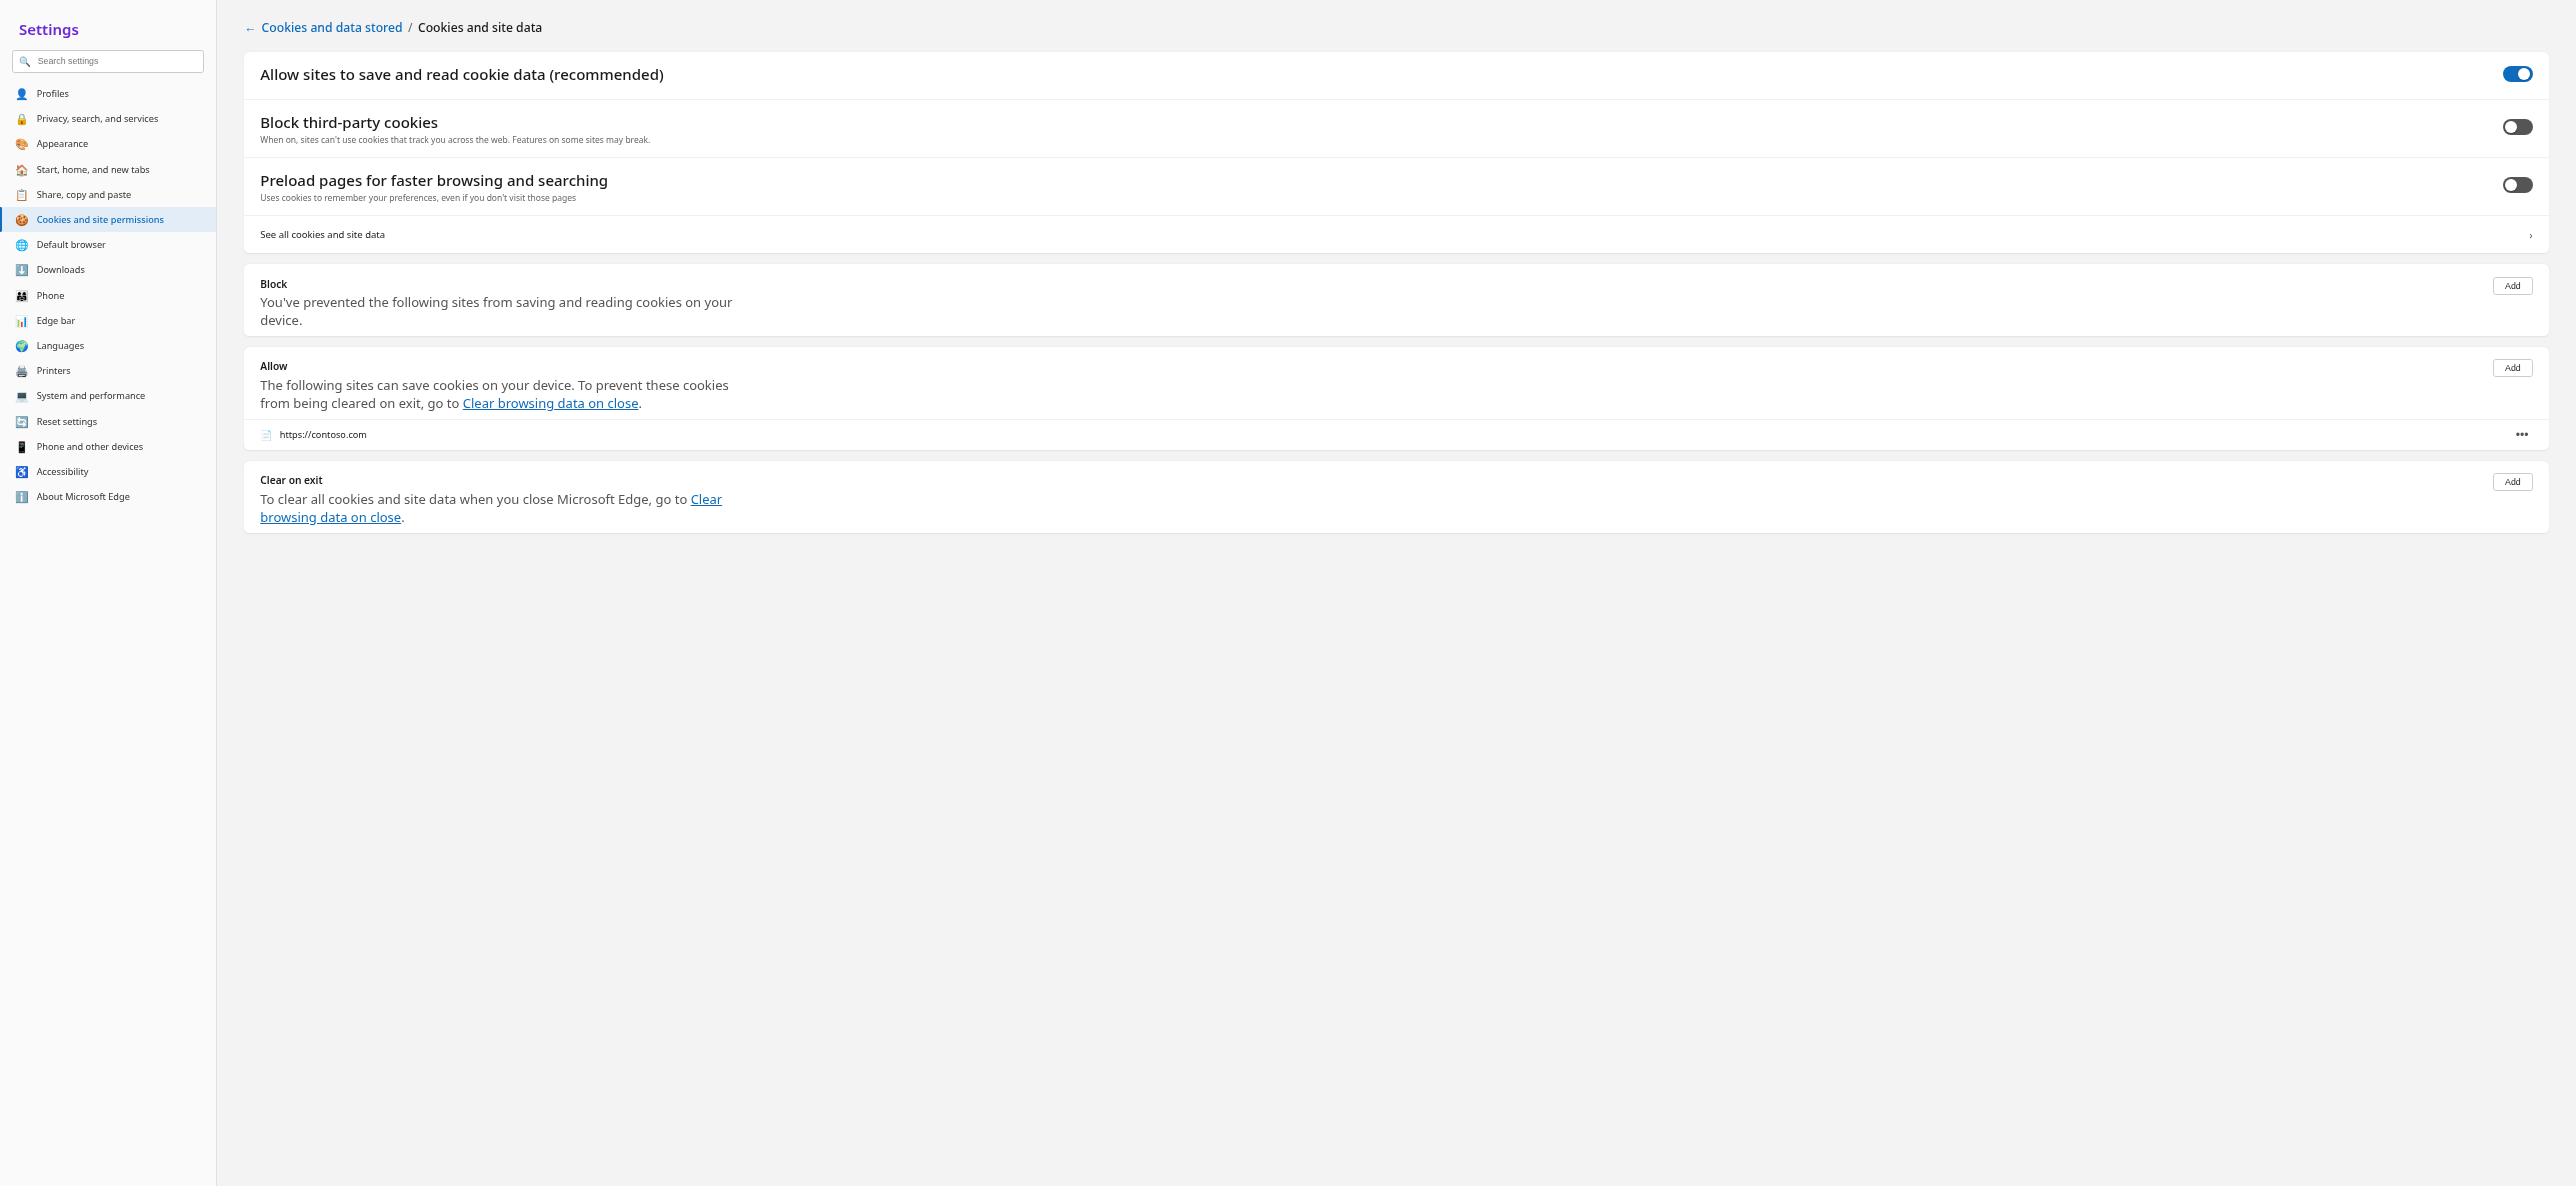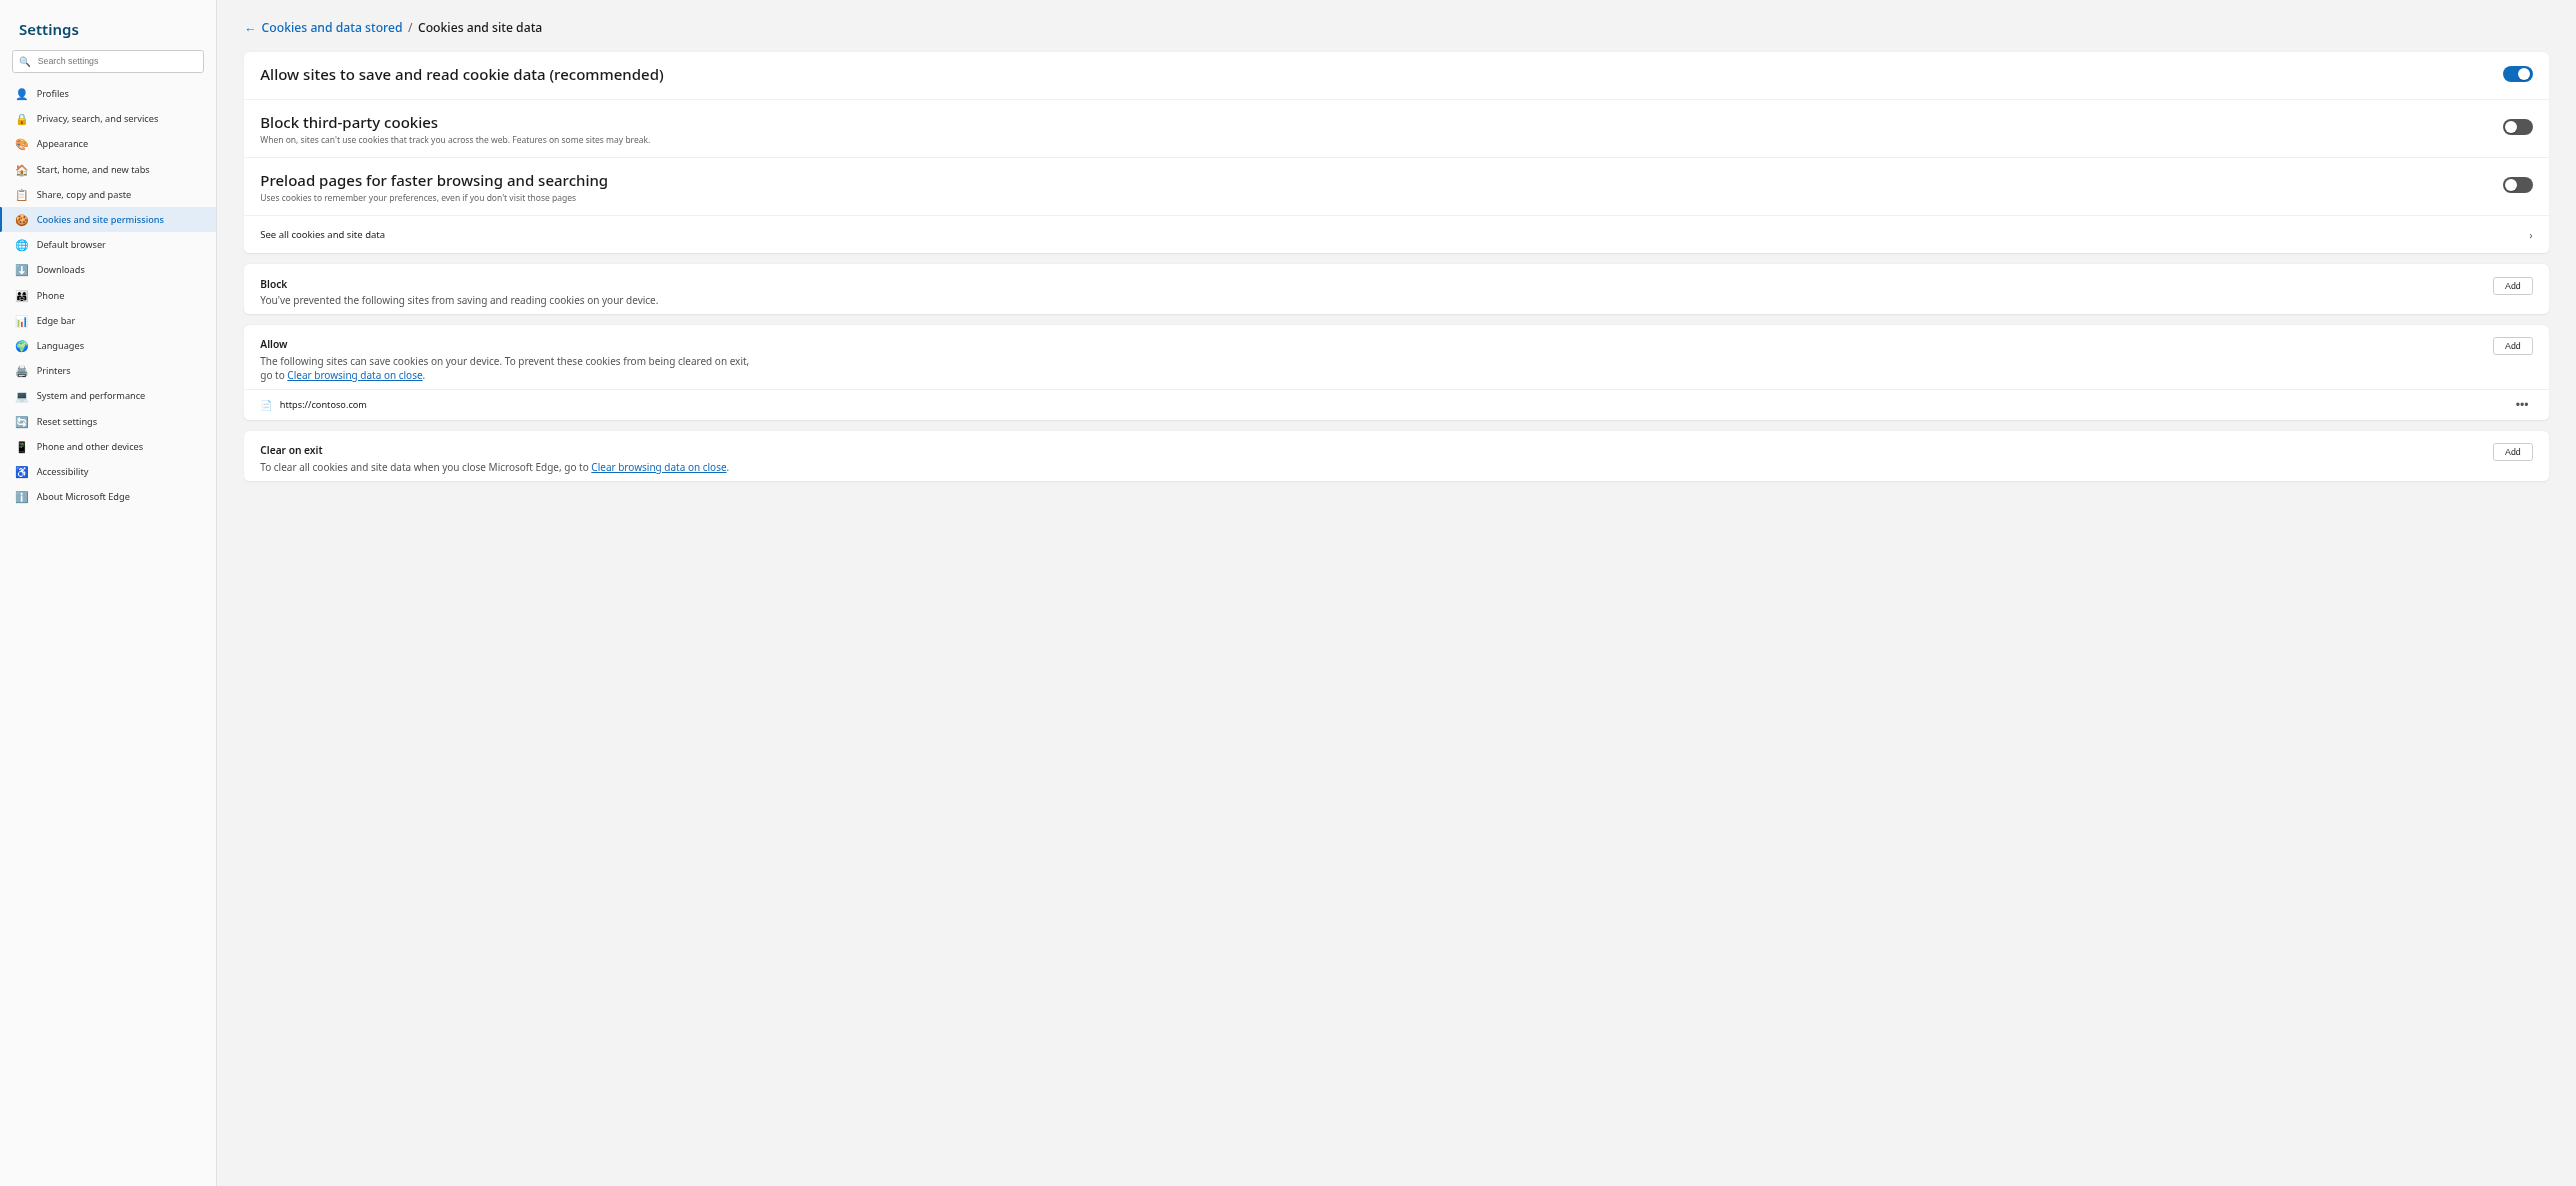--- a/index.html
+++ b/index.html
@@ -21,21 +21,21 @@
       border-right: 0.7px solid #e0e0e0;
       display: flex;
       flex-direction: column;
       overflow-y: auto;
       padding-bottom: 11px;
     }
     #sidebar-title {
       font-size: 15px;
       font-weight: 600;
       padding: 19px 19px 11px 19px;
-      color: #0c4a6e;
+      color: #6d28d9;
     }
     #search-box-wrapper {
       margin: 0 12.2px 8.2px 12.2px;
       position: relative;
     }
     #search-input {
       width: 100%;
       padding: 5.4px 8.2px 5.4px 24.5px;
       border: 0.7px solid #ccc;
       border-radius: 2.7px;
@@ -224,21 +224,21 @@
       justify-content: space-between;
       padding: 12.2px 16.3px 6.8px 16.3px;
     }
     .section-title {
       font-size: 10.2px;
       font-weight: 600;
       color: #1a1a1a;
       margin-bottom: 2.7px;
     }
     .section-desc {
-      font-size: 10px;
+      font-size: 13px;
       color: #555;
       max-width: 489px;
     }
     .section-desc a {
       color: #0f6cbd;
       text-decoration: underline;
       cursor: pointer;
     }
     .add-btn {
       padding: 3px 11px;

